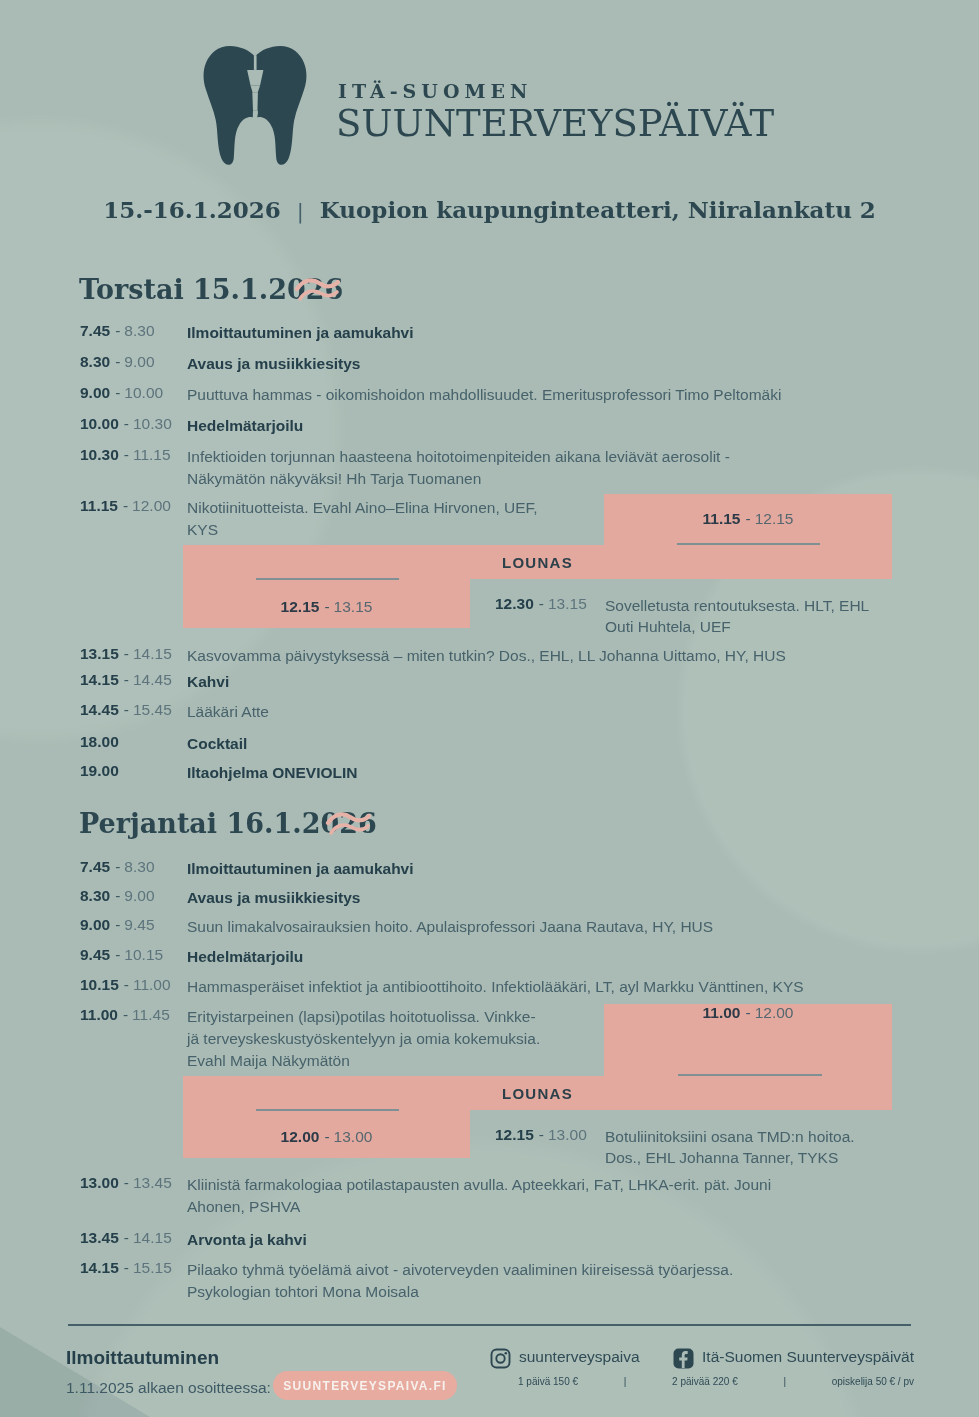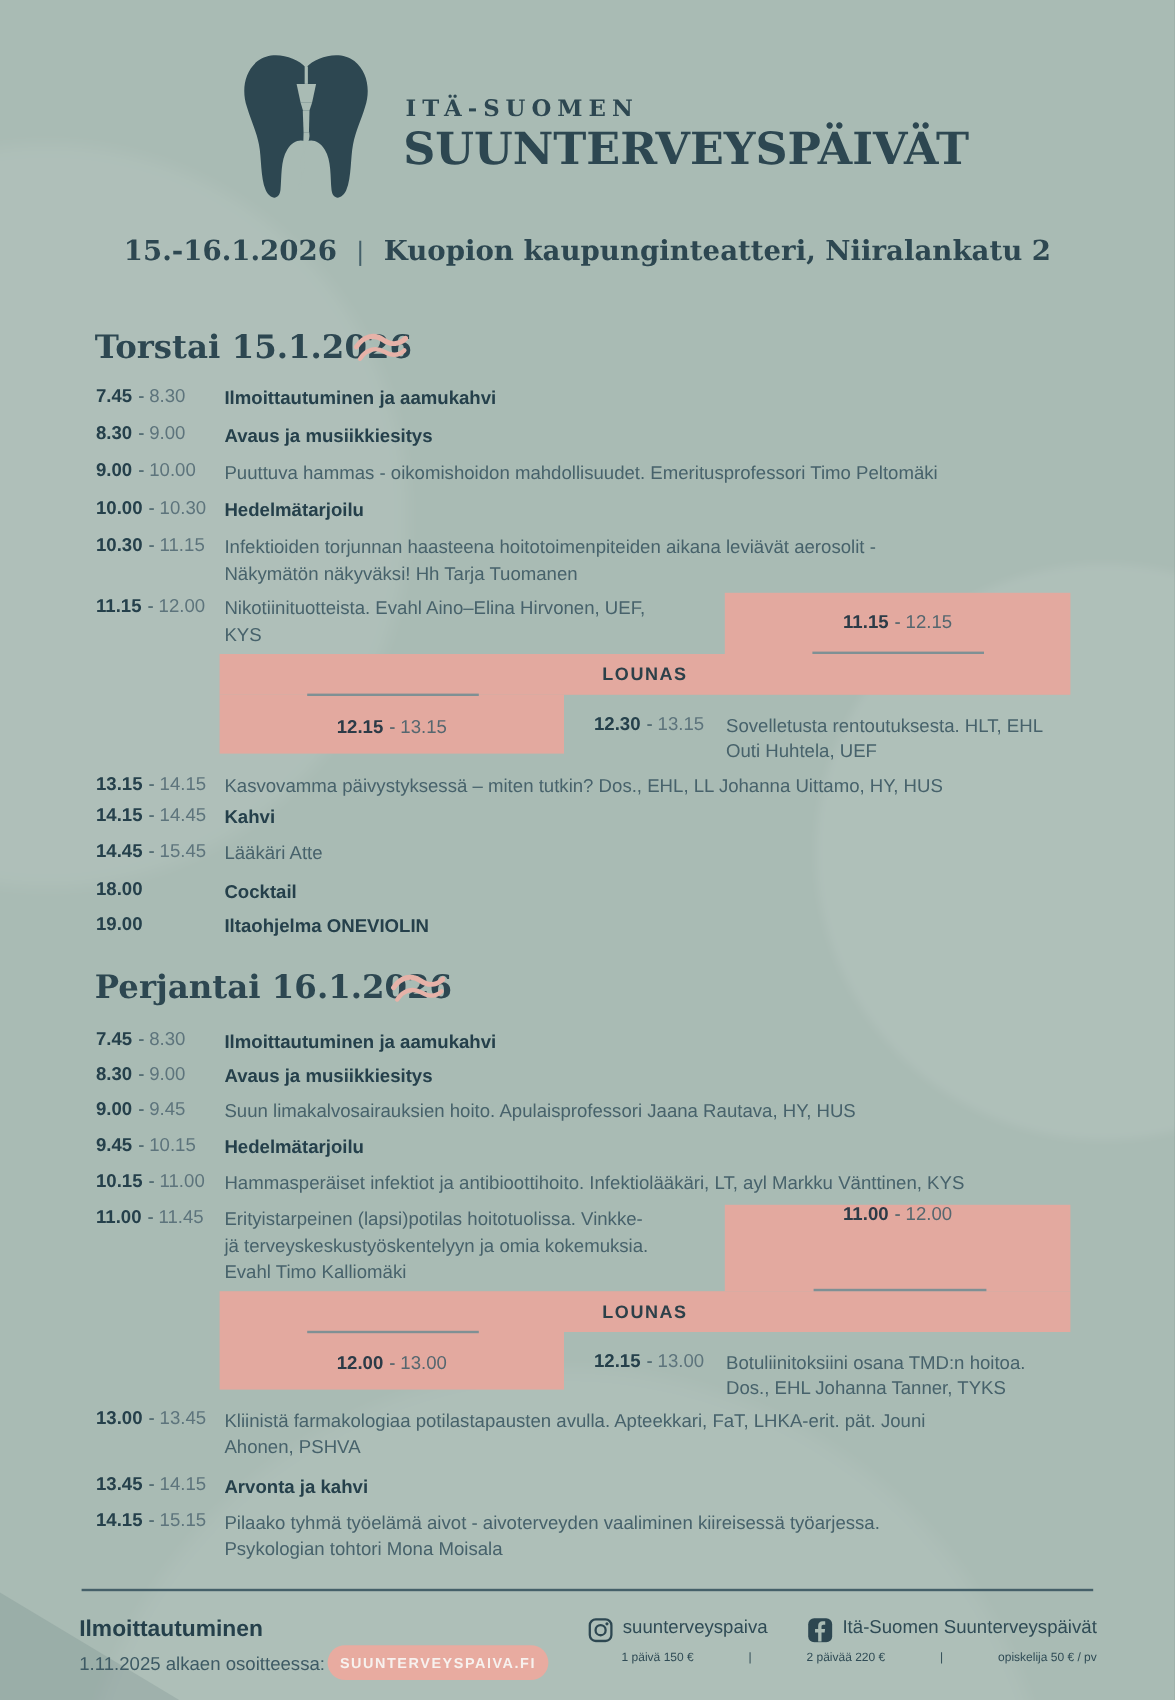--- a/index.html
+++ b/index.html
@@ -10,21 +10,21 @@
   .b1{left:-260px;top:120px;width:600px;height:620px;background:rgba(255,255,255,0.07);filter:blur(6px);}
   .b2{left:680px;top:470px;width:480px;height:480px;background:rgba(255,255,255,0.08);filter:blur(4px);}
   .b3{left:60px;top:1140px;width:820px;height:820px;background:rgba(255,255,255,0.06);filter:blur(6px);}
   .wedge{position:absolute;left:0;bottom:0;width:0;height:0;border-bottom:90px solid rgba(30,60,66,0.10);
          border-right:150px solid transparent;}
   
   .logo{position:absolute;left:199px;top:44px;}
   .kicker{position:absolute;left:338px;top:80px;font-family:"DejaVu Serif",serif;font-size:19px;
           font-weight:700;letter-spacing:5px;color:#2d4751;}
   .title{position:absolute;left:336px;top:102px;font-family:"DejaVu Serif",serif;font-size:37px;
-         font-weight:700;color:#2d4751;white-space:nowrap;}
+         font-weight:400;color:#2d4751;white-space:nowrap;}
   .dateline{position:absolute;left:0;top:196px;width:100%;text-align:center;
             font-family:"DejaVu Serif",serif;font-size:23px;font-weight:700;color:#2d4751;}
   .dateline .sep{font-weight:400;color:#44606a;padding:0 16px;font-size:21px;}
   
   .day-heading{position:absolute;left:79px;font-family:"DejaVu Serif",serif;font-size:27px;
                font-weight:700;color:#2d4751;white-space:nowrap;}
   .wave{position:absolute;}
   
   .row{position:absolute;left:0;width:979px;height:22px;padding-left:32px;}
   .time{position:absolute;left:80px;top:0;font-size:15.5px;color:#5d747c;white-space:nowrap;}
@@ -217,21 +217,21 @@
     <div class="time"><b>10.15</b><span class="dash">-</span><span>11.00</span></div>
     <div class="desc">
         <div>Hammasperäiset infektiot ja antibioottihoito. Infektiolääkäri, LT, ayl Markku Vänttinen, KYS</div>
       </div>
   </div>
   <div class="row" style="top:1006px">
     <div class="time"><b>11.00</b><span class="dash">-</span><span>11.45</span></div>
     <div class="desc">
         <div>Erityistarpeinen (lapsi)potilas hoitotuolissa. Vinkke-</div>
         <div>jä terveyskeskustyöskentelyyn ja omia kokemuksia.</div>
-        <div>Evahl Timo Kalliomäki</div>
+        <div>Evahl Maija Näkymätön</div>
       </div>
   </div>
 
   <div class="pinkbox" style="left:604px;top:1004px;width:288px;height:72px">
     <div class="ltime" style=""><b>11.00</b><span class="dash">-</span><span>12.00</span></div>
   </div>
   <div class="pinkbox" style="left:183px;top:1076px;width:709px;height:34px">
     <div class="lunch-label" style="padding-top:9px">LOUNAS</div>
   </div>
   <div class="pinkbox" style="left:183px;top:1110px;width:287px;height:48px">

